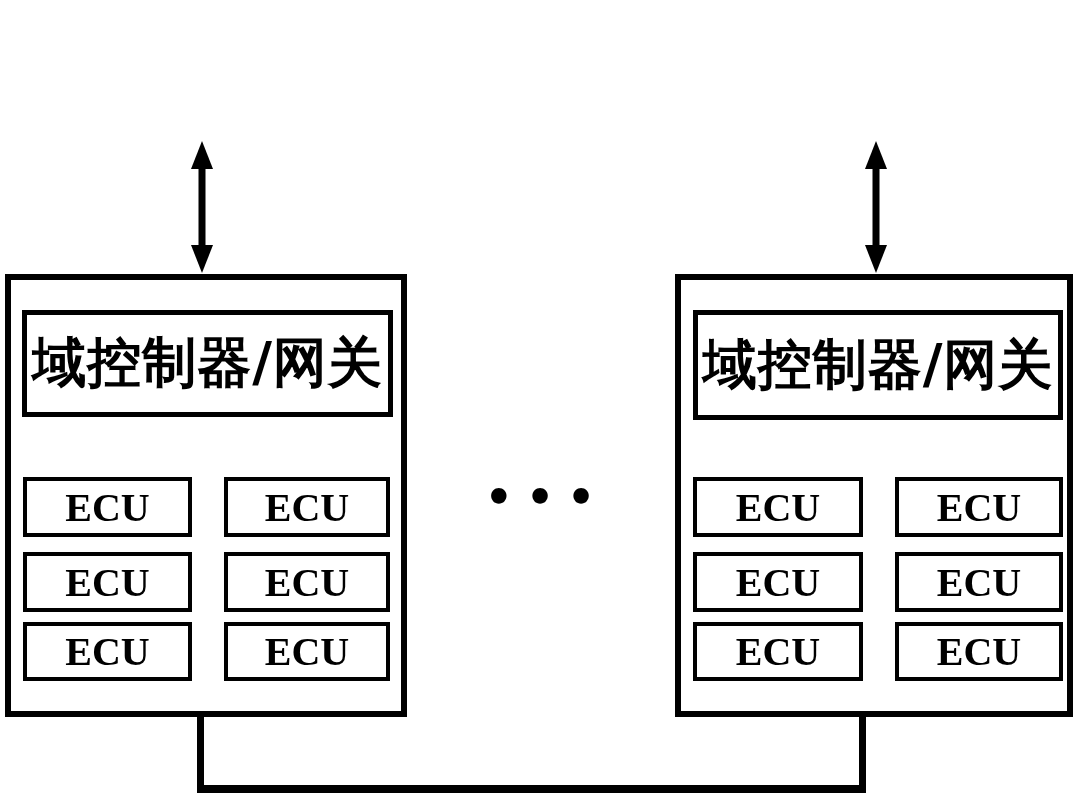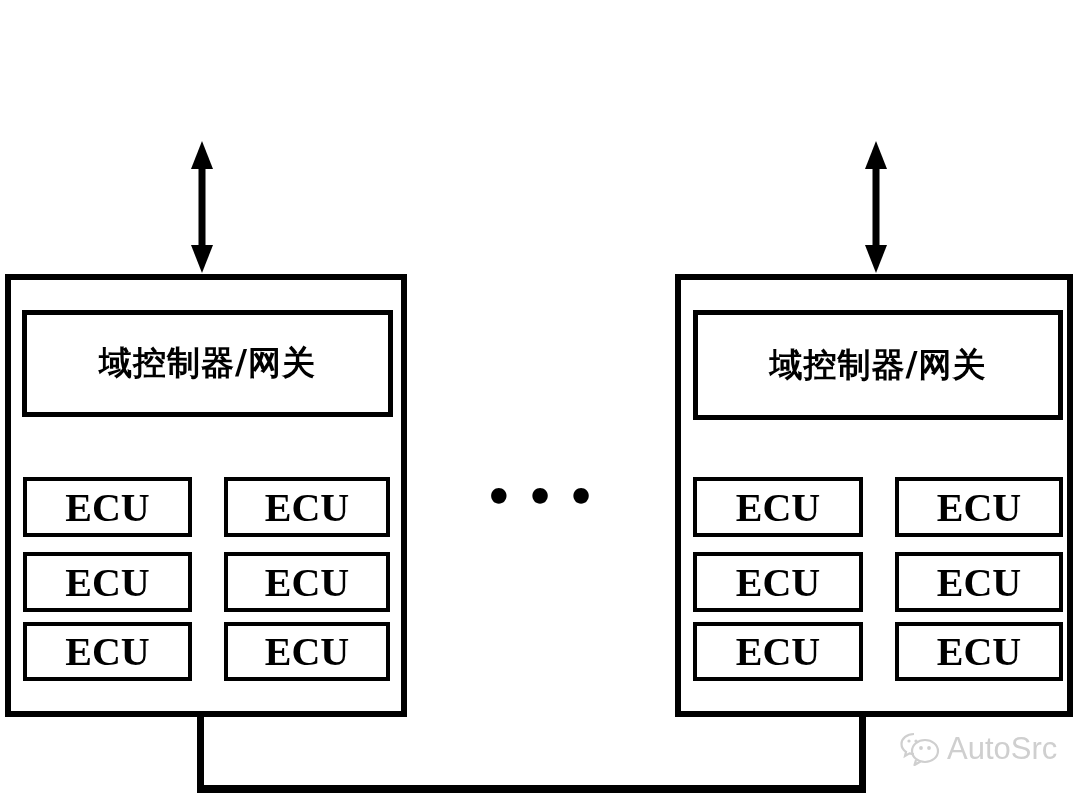--- a/index.html
+++ b/index.html
@@ -26,21 +26,21 @@
     border:6px solid #000;
     font-size:46px;font-weight:bold;letter-spacing:2px;
   }
   .domain{
     border:6px solid #000;
   }
   .domain-left{left:5px;top:274px;width:402px;height:443px;}
   .domain-right{left:675px;top:274px;width:398px;height:443px;}
   .ctrl-label{
     border:5px solid #000;
-    font-size:33px;font-weight:bold;letter-spacing:1px;
+    font-size:54px;font-weight:bold;letter-spacing:1px;
   }
   .ctrl-left{left:22px;top:310px;width:371px;height:107px;}
   .ctrl-right{left:693px;top:310px;width:370px;height:110px;}
   .ecu{
     position:absolute;
     box-sizing:border-box;
     border:4px solid #000;
     background:#fff;
     display:flex;align-items:center;justify-content:center;
     font-size:40px;font-weight:bold;
@@ -146,30 +146,14 @@
       <span>ECU</span>
     </div>
   <div class="ecu er6">
       <span>ECU</span>
     </div>
 
   <div class="conn conn-v-left"></div>
   <div class="conn conn-h"></div>
   <div class="conn conn-v-right"></div>
 
-  <div class="watermark">
-    <svg width="44" height="38" viewBox="0 0 44 38">
-      <g fill="none" stroke="#cfcfcf" stroke-width="2.2">
-        <path d="M16 4 C9 4 3.5 8.5 3.5 14 C3.5 17.2 5.3 20 8 21.8 L7 26 L11.5 23.4 C13 23.8 14.5 24 16 24"></path>
-        <ellipse cx="27" cy="21" rx="13" ry="11"></ellipse>
-        <path d="M18 30 L16.5 35 L22.5 31.5" stroke-linejoin="round"></path>
-      </g>
-      <g fill="#cfcfcf">
-        <circle cx="11" cy="11" r="1.6"></circle>
-        <circle cx="18" cy="11" r="1.6"></circle>
-        <circle cx="23" cy="18" r="1.9"></circle>
-        <circle cx="31" cy="18" r="1.9"></circle>
-      </g>
-    </svg>
-    <span>AutoSrc</span>
-  </div>
 
 </div>
 
 </body></html>

